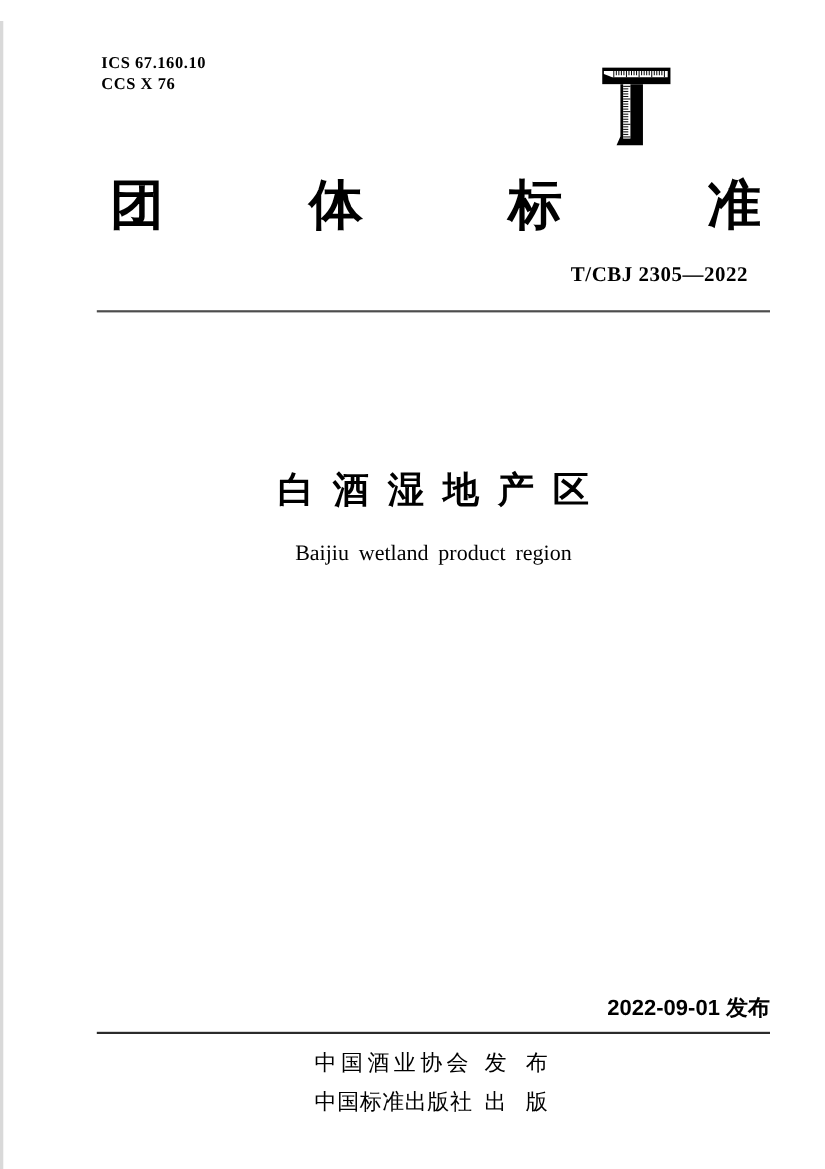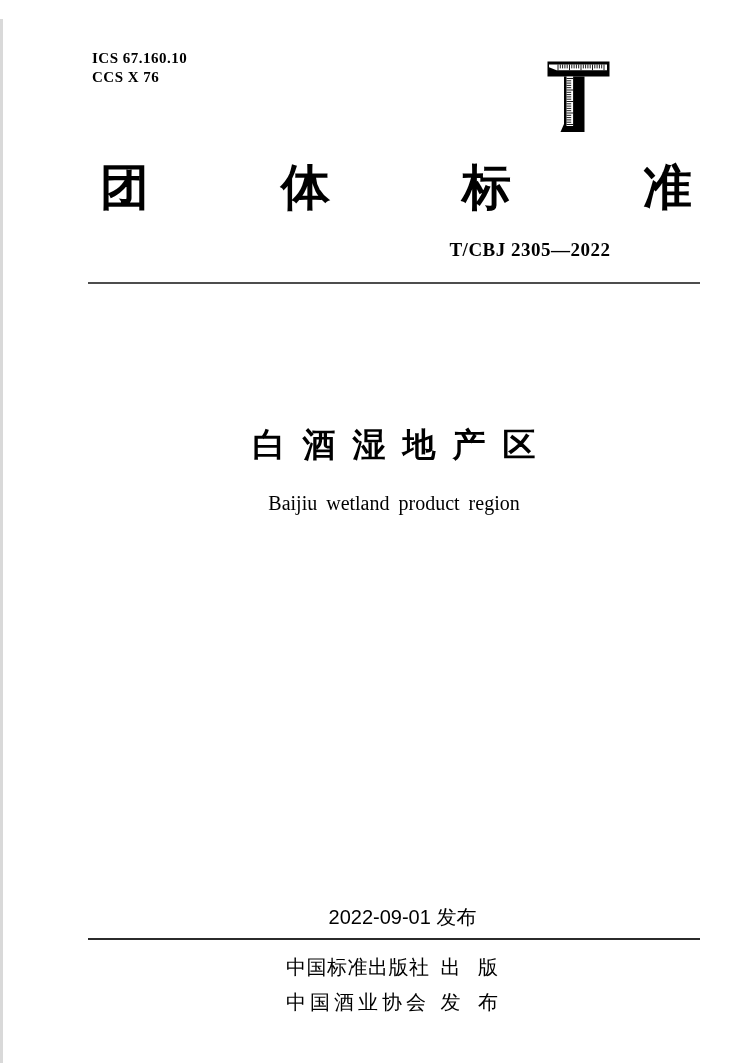--- a/index.html
+++ b/index.html
@@ -26,21 +26,21 @@
 
   .doc-type{
     position:absolute;left:100px;top:143px;width:592px;
     display:flex;justify-content:space-between;
     font-size:49px;font-weight:700;line-height:50px;
     font-family:"Liberation Sans","DejaVu Sans",sans-serif;
   }
 
   .std-no{
     position:absolute;left:380px;right:70px;top:220px;
-    text-align:center;
+    text-align:right;
     font-family:"Liberation Serif","DejaVu Serif",serif;
     font-weight:bold;font-size:19px;letter-spacing:.5px;
   }
 
   .rule{position:absolute;left:88px;width:612px;height:2px;background:#4d4d4d;}
   .rule-top{top:263px;}
   .rule-bottom{top:919px;background:#2b2b2b;}
 
   .title-cn{
     position:absolute;left:88px;top:404px;width:612px;
@@ -51,22 +51,22 @@
 
   .title-en{
     position:absolute;left:88px;top:473px;width:612px;
     text-align:center;
     font-family:"Liberation Serif","DejaVu Serif",serif;
     font-weight:normal;font-size:20px;word-spacing:4px;
   }
 
   .dates-row{
     position:absolute;left:105px;right:50px;top:886px;
-    display:flex;justify-content:center;
-    font-size:20px;font-weight:400;line-height:24px;
+    display:flex;justify-content:flex-end;
+    font-size:20px;font-weight:700;line-height:24px;
   }
 
   .pub-block{position:absolute;left:286px;top:936px;width:218px;}
   .pub-row{
     display:flex;justify-content:space-between;align-items:baseline;
     font-size:20px;line-height:24px;margin-bottom:11px;
     font-weight:500;
   }
   .pub-left-spaced{letter-spacing:4px;}
   .pub-left-tight{letter-spacing:0.5px;}
@@ -158,22 +158,22 @@
   <div class="title-en">Baijiu wetland product region</div>
 
   <div class="dates-row">
     <span>2022-09-01 发布</span>
   </div>
 
   <div class="rule rule-bottom"></div>
 
   <div class="pub-block">
     <div class="pub-row">
+      <span class="pub-left-spaced">中国酒业协会</span>
+      <span class="pub-right">发 布</span>
+    </div>
+    <div class="pub-row">
       <span class="pub-left-tight">中国标准出版社</span>
       <span class="pub-right">出 版</span>
-    </div>
-    <div class="pub-row">
-      <span class="pub-left-spaced">中国酒业协会</span>
-      <span class="pub-right">发 布</span>
     </div>
   </div>
 
 </div>
 
 </body></html>

